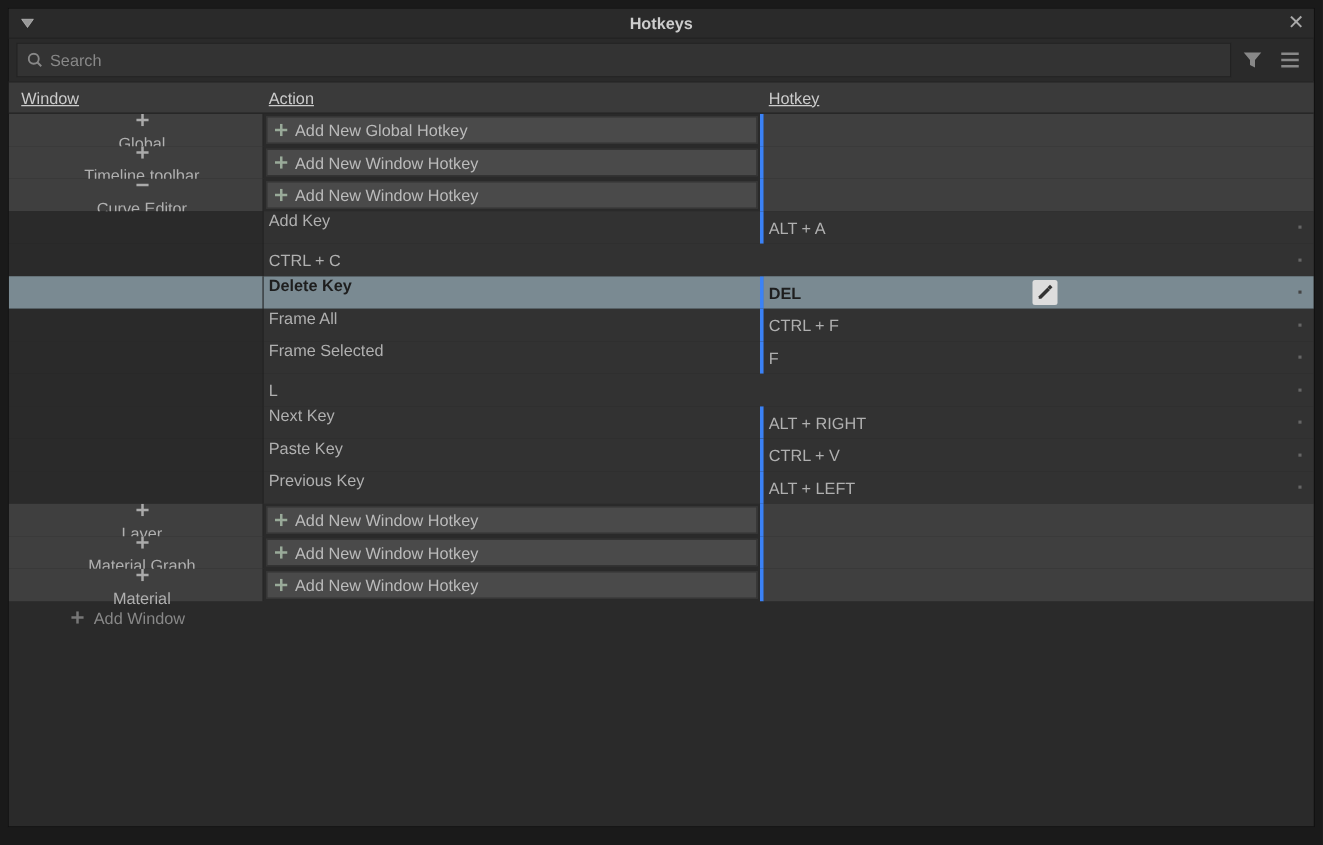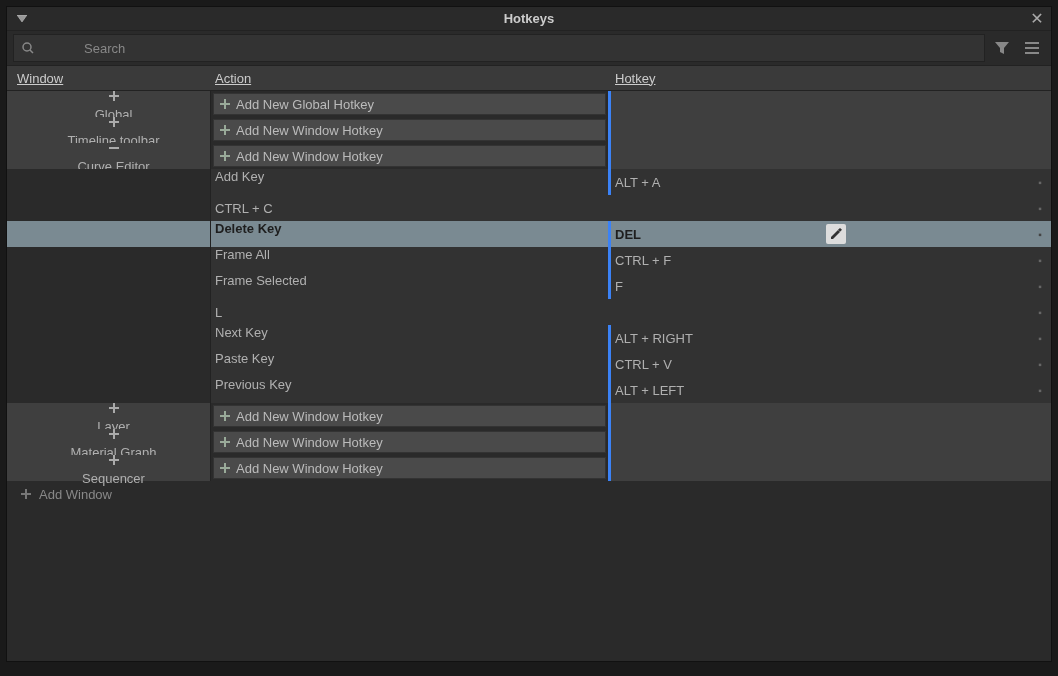--- a/index.html
+++ b/index.html
@@ -10,21 +10,21 @@
   
   .titlebar { height: 24px; background: #2a2a2a; display: flex; align-items: center; position: relative; border-bottom: 1px solid #222; }
   .titlebar .dd-icon { width: 18px; display:flex; align-items:center; justify-content:center; margin-left: 6px; color:#888; }
   .titlebar .title { position:absolute; left:0; right:0; text-align:center; font-weight:700; color:#ccc; pointer-events:none; }
   .titlebar .close { margin-left:auto; width: 28px; text-align:center; color:#aaa; cursor:pointer; font-size:16px; line-height:24px; }
   
   
   .searchrow { height: 34px; display:flex; align-items:center; padding: 4px 6px; gap:4px; }
   .searchbox { flex:1; height:28px; background:#333; border:1px solid #222; display:flex; align-items:center; padding:0 8px; color:#888; }
   .searchbox .sicon { margin-right:6px; color:#777; }
-  .searchbox input { flex:1; background:transparent; border:none; outline:none; color:#e5e5e5; font-size:13px;margin-left:44px; }
+  .searchbox input { flex:1; background:transparent; border:none; outline:none; color:#e5e5e5; font-size:13px; }
   .searchbox input::placeholder { color:#888; }
   .toolbtn { width:26px; height:26px; display:flex; align-items:center; justify-content:center; color:#888; cursor:pointer; }
   
   
   .headerrow { height:26px; background:#3a3a3a; display:flex; align-items:center; color:#ccc; font-weight:400; border-top:1px solid #222; border-bottom:1px solid #222;text-decoration:underline; }
   .col-window { width:204px; padding-left:10px; }
   .col-action  { width:400px; padding-left:4px; }
   .col-hotkey  { flex:1; padding-left:4px; }
   
   
@@ -50,21 +50,21 @@
   .childrow.selected .cell-window,
   .childrow.selected .cell-action,
   .childrow.selected .cell-hotkey { background:#7a8a92; color:#1e1e1e; font-weight:600; }
   
   .expander { width:12px; height:12px; display:flex; align-items:center; justify-content:center; color:#888; font-size:14px; line-height:12px; cursor:pointer; }
   
   .editicon { width:20px; height:20px; background:#ddd; border-radius:2px; display:flex; align-items:center; justify-content:center; margin-left:auto; margin-right:4px; cursor:pointer; }
   .dragdot { width:10px; color:#666; text-align:center; font-size:10px; margin-left:auto; }
   .childrow.selected .dragdot { color:#444; }
   
-  .addwindowrow { height:26px; display:flex; align-items:center; padding-left:14px; gap:8px; color:#888; cursor:pointer; }
+  .addwindowrow { height:26px; display:flex; align-items:center; padding-left:14px; gap:8px; color:#888; cursor:pointer;margin-left:36px; }
   
   svg { display:block; }
 </style>
 </head>
 <body>
 
 <div class="window">
 
   <div class="titlebar">
     <div class="dd-icon">
@@ -313,21 +313,21 @@
           <div class="cell-hotkey"></div>
         </div>
         <div class="row grouprow">
           <div class="cell-window">
             <span class="expander">
               <svg width="10" height="10" viewBox="0 0 10 10">
                 <rect x="4" y="0" width="2" height="10" fill="#aaa"></rect>
                 <rect x="0" y="4" width="10" height="2" fill="#aaa"></rect>
               </svg>
             </span>
-            <span>Sequencer</span>
+            <span>Material</span>
           </div>
           <div class="cell-action">
             <div class="addbtn">
               <span>
                 <svg width="10" height="10" viewBox="0 0 10 10">
                   <rect x="4" y="0" width="2" height="10" fill="#9a9"></rect>
                   <rect x="0" y="4" width="10" height="2" fill="#9a9"></rect>
                 </svg>
               </span>
               <span>Add New Window Hotkey</span>

